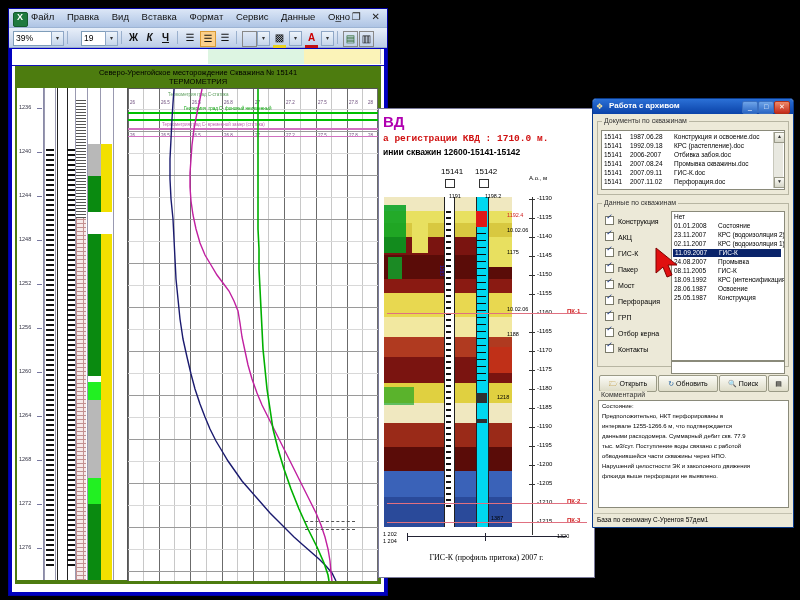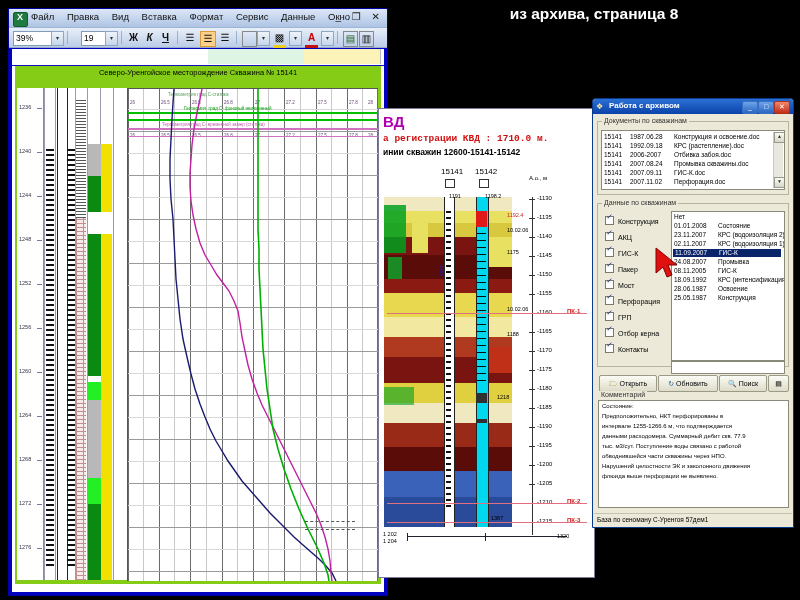--- a/index.html
+++ b/index.html
@@ -31,21 +31,21 @@
      border:1px solid #7f9db9;font-size:8.5px;padding-left:2px;line-height:13px;color:#000;}
   .tb-btn{position:absolute;top:3px;height:14px;font-size:10px;line-height:14px;text-align:center;color:#111;}
   .tb-sep{position:absolute;top:3px;width:1px;height:13px;background:#9ab0cd;}
   .tb-active{background:#fcd08a;border:1px solid #d89a36;}
 
   .xl-sheet{position:absolute;left:3px;top:40px;right:3px;bottom:3px;background:#fff;overflow:hidden;}
   .xl-toprow{position:relative;height:16px;border-bottom:1px solid #1111bb;}
   .xl-cell{position:absolute;top:0;height:15px;border-right:1px solid #b9b9c9;}
 
   
-  .log{position:absolute;left:3px;top:17px;width:366px;height:518px;background:#84cc16;}
+  .log{position:absolute;left:3px;top:17px;width:366px;height:518px;background:#4d7c0f;}
   .log-title{position:absolute;left:0;top:2px;width:366px;text-align:center;font-size:7.5px;color:#000;}
   .log-sub{position:absolute;left:0;top:11px;width:366px;text-align:center;font-size:7.5px;color:#000;}
   .log-body{position:absolute;left:2px;top:22px;width:360px;height:492px;}
 
   .depth-axis{position:absolute;left:0;top:0;width:26px;height:492px;background:#fff;border-right:1px solid #8a8aa8;}
   .depth-lbl{position:absolute;left:2px;font-size:5.5px;color:#334;}
   .depth-tick{position:absolute;left:20px;width:5px;height:1px;background:#7777a0;}
 
   .track{position:absolute;top:0;height:492px;background:#fff;border-left:1px solid #9999b0;border-right:1px solid #9999b0;}
   .grid-area{position:absolute;left:110px;top:0;width:250px;height:492px;background:#fff;
@@ -123,21 +123,20 @@
      border-top:1px solid #c4c2b0;font-size:6.5px;color:#000;line-height:12px;padding-left:3px;}
   .combo{position:absolute;background:#fff;border:1px solid #8a8a7a;}
   .cursor{position:absolute;z-index:50;}
 </style>
 </head>
 <body>
 
 <div id="root">
 
   <div class="slide-title">
-    <div>из архива, страница 8</div>
   </div>
 
   <div class="excel">
 
     <div class="xl-menubar">
       <div class="xl-logo"></div>
       <div class="xl-menu">
         <span>Файл</span>
         <span>Правка</span>
         <span>Вид</span>
@@ -184,20 +183,21 @@
         <div class="xl-cell" style="left:138px;width:58px;background:#fff"></div>
         <div class="xl-cell" style="left:196px;width:36px;background:#ddf5e2"></div>
         <div class="xl-cell" style="left:232px;width:32px;background:#ddf5e2"></div>
         <div class="xl-cell" style="left:264px;width:28px;background:#ddf5e2"></div>
         <div class="xl-cell" style="left:292px;width:38px;background:#fbf3b8"></div>
         <div class="xl-cell" style="left:330px;width:38px;background:#fbf3b8"></div>
       </div>
 
       <div class="log">
         <div class="log-title">Северо-Уренгойское месторождение    Скважина  № 15141</div>
+        <div class="log-sub">ТЕРМОМЕТРИЯ</div>
 
         <div class="log-body">
 
           <div class="depth-axis">
             <div class="depth-lbl" style="top:16px">1236</div>
             <div class="depth-lbl" style="top:60px">1240</div>
             <div class="depth-lbl" style="top:104px">1244</div>
             <div class="depth-lbl" style="top:148px">1248</div>
             <div class="depth-lbl" style="top:192px">1252</div>
             <div class="depth-lbl" style="top:236px">1256</div>
@@ -445,20 +445,21 @@
 
     <div class="prof">
       <div class="prof-line"></div>
       <div style="position:absolute;left:10px;top:0;width:1px;height:8px;background:#223"></div>
       <div style="position:absolute;left:88px;top:0;width:1px;height:8px;background:#223"></div>
       <div class="prof-lbl" style="left:-14px;top:-2px">1 202</div>
       <div class="prof-lbl" style="left:-14px;top:5px">1 204</div>
       <div class="prof-lbl" style="left:160px;top:0px">1320</div>
     </div>
 
+    <div class="seis-caption">ГИС-К (профиль притока) 2007 г.</div>
   </div>
 
   <div class="dlg">
 
     <div class="dlg-tb">
       <div class="dlg-ico">❖</div>
       <div class="dlg-title">Работа с архивом</div>
       <div class="wb min">_</div>
       <div class="wb max">□</div>
       <div class="wb cls">✕</div>

